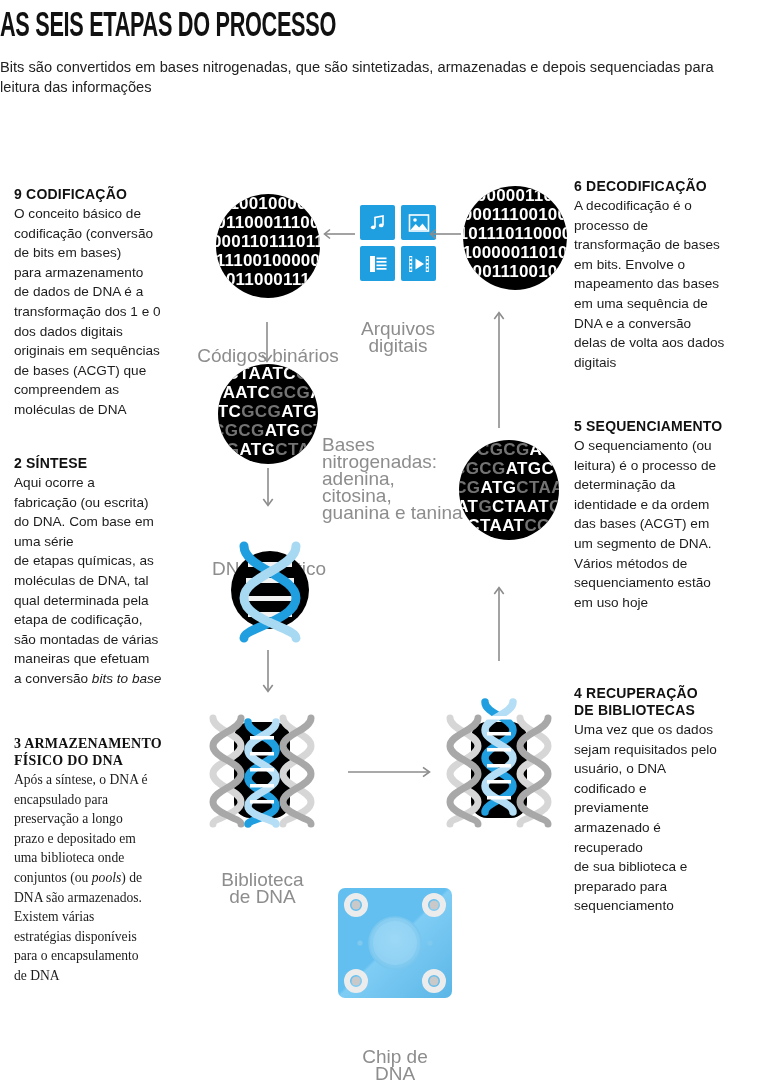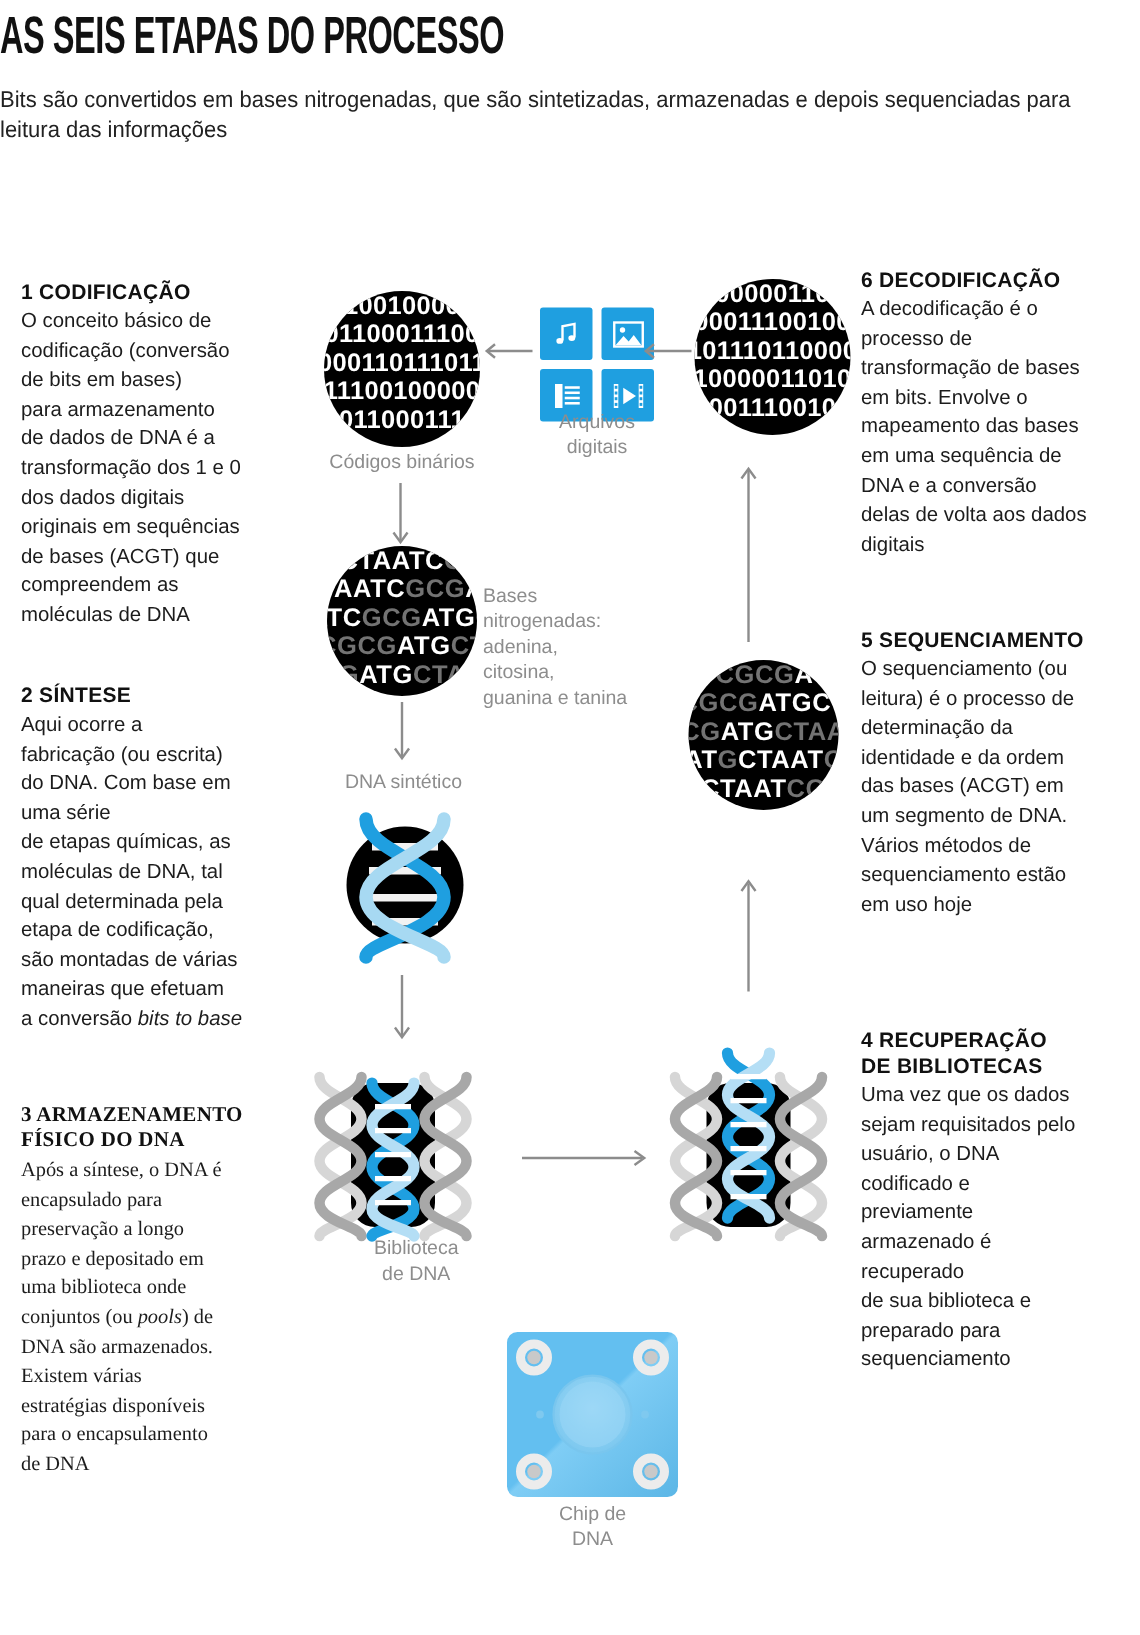--- a/index.html
+++ b/index.html
@@ -37,22 +37,22 @@
     font-size: 13.6px; line-height: 19.6px; color: #1c1c1c;
     white-space: pre-line; margin-top: 1px;
   }
   .step-body em { font-style: italic; margin-top: 12px; }
 
   .col-left  { left: 14px; }
   .col-right { left: 574px; }
 
   
   .glabel {
-    position: absolute; font-size: 13px; line-height: 17px;
-    color: #8d8d8d; white-space: pre-line;
+    position: absolute; font-size: 19px; line-height: 17px;
+    color: #8d8d8d; white-space: pre-line; margin-top: 48px;
   }
   .glabel.center { text-align: center; }
 
   
   .code-circle {
     position: absolute; border-radius: 50%;
     background: #000; overflow: hidden;
     display: flex; flex-direction: column;
     align-items: center;
   }
@@ -95,21 +95,21 @@
 </style>
 </head>
 <body>
 
 <div id="page">
 
   <div class="title">AS SEIS ETAPAS DO PROCESSO</div>
   <div class="subtitle">Bits são convertidos em bases nitrogenadas, que são sintetizadas, armazenadas e depois sequenciadas para leitura das informações</div>
 
   <div class="step col-left" style="top:186px;">
-    <div class="step-head">1  CODIFICAÇÃO</div>
+    <div class="step-head">9  CODIFICAÇÃO</div>
     <div class="step-body">O conceito básico de
 codificação (conversão
 de bits em bases)
 para armazenamento
 de dados de DNA é a
 transformação dos 1 e 0
 dos dados digitais
 originais em sequências
 de bases (ACGT) que
 compreendem as
@@ -323,21 +323,21 @@
       </g>
       <g fill="#fff">
         <rect x="47" y="20" width="24" height="3.5"></rect>
         <rect x="47" y="36" width="24" height="3.5"></rect>
         <rect x="47" y="52" width="24" height="3.5"></rect>
         <rect x="47" y="68" width="24" height="3.5"></rect>
         <rect x="47" y="84" width="24" height="3.5"></rect>
       </g>
     </svg>
   </div>
-  <div class="glabel center" style="left:220px; top:823px; width:115px;">Biblioteca
+  <div class="glabel center" style="left:205px; top:823px; width:115px;">Biblioteca
 de DNA</div>
 
   <div class="arrow" style="left:348px; top:765px;">
     <svg width="86" height="14" viewBox="0 0 86 14">
       <path d="M0 7h80" stroke="#8c8c8c" stroke-width="1.6" fill="none"></path>
       <path d="M75 2.3L81.5 7 75 11.7" stroke="#8c8c8c" stroke-width="1.6" fill="none"></path>
     </svg>
   </div>
 
   <div class="dna-block" style="left:440px; top:700px;">

